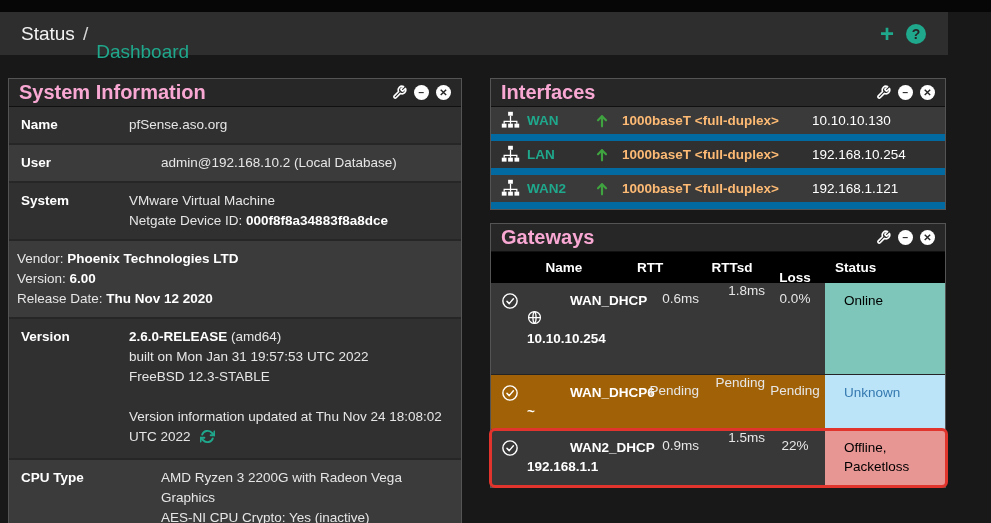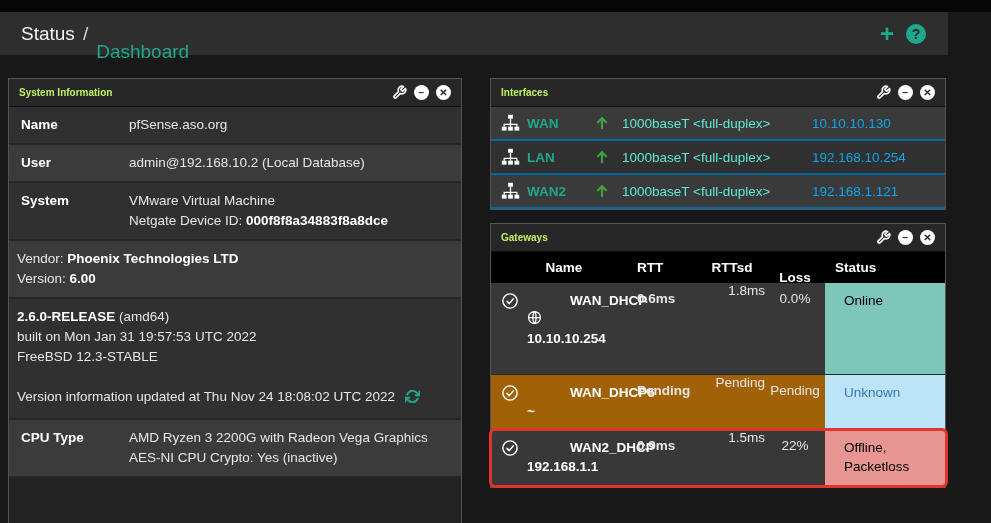--- a/index.html
+++ b/index.html
@@ -24,68 +24,68 @@
   .help-btn {
     width:20px; height:20px; border-radius:50%; background:#1fa88c; color:#252525;
     font-size:14px; font-weight:bold; display:flex; align-items:center; justify-content:center; cursor:pointer;
   }
 
   .panel { border:1px solid #545454; background:#232323; }
   .panel-header {
     height:28px; background:#272727; border-bottom:1px solid #101010;
     display:flex; align-items:center; padding:0 10px;
   }
-  .panel-title { font-weight:bold; font-size:10px; color:#bef264; }
+  .panel-title { font-weight:bold; font-size:20px; color:#f9a8d4; }
   .panel-icons { margin-left:auto; display:flex; align-items:center; gap:7px; }
   .circle-ico {
     width:15px; height:15px; border-radius:50%; background:#ffffff; color:#272727;
     font-size:10px; font-weight:bold; display:flex; align-items:center; justify-content:center; cursor:pointer;
   }
   .svg-btn { display:flex; cursor:pointer; }
 
   
   .sysinfo { position:absolute; left:8px; top:78px; width:454px; height:446px; overflow:hidden; }
   .si-row { display:flex; border-bottom:2px solid #262626; }
   .si-row.dark  { background:#303030; }
-  .si-row.light { background:#3b3b3b; }
+  .si-row.light { background:#3b3b3b;gap:32px; }
   .si-label { width:112px; padding:8px 6px 8px 12px; font-weight:bold; color:#ffffff; line-height:20px; }
   .si-value { flex:1; padding:8px 12px 8px 8px; line-height:20px; color:#e6e6e6; }
   .si-value b { color:#ffffff; }
   .green-text { color:#5cb85c; }
   .spacer-line { height:20px; }
   .refresh-ico { vertical-align:-3px; margin-left:6px; cursor:pointer; display:inline-block; }
 
   
   .right-col { position:absolute; left:490px; top:78px; width:456px; display:flex; flex-direction:column; gap:13px; }
 
-  .if-row { display:flex; align-items:center; height:34px; padding:0 10px; border-bottom:2px solid #0369a1; }
+  .if-row { display:flex; align-items:center; height:34px; padding:0 10px; border-bottom:7px solid #0369a1; }
   .if-row.light { background:#3a3a3a; }
   .if-row.dark  { background:#303030; }
   .if-icon { width:20px; display:flex; }
   .if-name { width:55px; margin-left:6px; color:#1fa88c; font-weight:bold; cursor:pointer; }
   .if-arrow { width:40px; display:flex; justify-content:center; }
-  .if-speed { width:190px; color:#5eead4; }
-  .if-ip { flex:1; color:#0ea5e9; }
+  .if-speed { width:190px; color:#fdba74;font-weight:bold; }
+  .if-ip { flex:1; color:#ffffff; }
 
   .gw-thead { display:flex; align-items:center; height:31px; background:#000000; color:#ffffff; font-weight:bold; }
   .gw-th-name { width:146px; text-align:center; }
   .gw-th-rtt { width:62px; }
   .gw-th-rttsd { width:66px; text-align:center; }
   .gw-th-loss { width:60px; text-align:center;margin-top:20px; }
   .gw-th-status { flex:1; padding-left:10px; }
 
   .gw-row { display:flex; align-items:stretch; position:relative; border-bottom:1px solid #242424; }
   .gw-row.light { background:#383838; }
   .gw-row.dark  { background:#a16207; }
   .gw-c-icon { width:36px; padding:9px 0 0 10px; }
   .gw-c-name { width:110px; padding-top:8px; line-height:19px; }
   .gw-name { font-weight:bold; color:#ffffff;margin-left:43px; }
   .gw-sub { font-weight:bold; color:#ffffff; }
   .gw-sub.plain { font-weight:bold; }
-  .gw-c-rtt { width:62px; padding-top:8px; text-align:left;font-weight:bold; }
+  .gw-c-rtt { width:62px; padding-top:8px; text-align:right; }
   .gw-c-rttsd { width:66px; text-align:right; }
   .gw-c-loss { width:60px; padding-top:8px; text-align:center; }
   .gw-c-status { flex:1; padding:8px 8px 8px 19px; line-height:19px; }
   .gw-c-status.online  { background:#7dc6b9; color:#000000; }
   .gw-c-status.unknown { background:#bce4f9; color:#3579b0; }
   .gw-c-status.offline { background:#e89694; color:#000000; }
   .gw-row .pad-bottom { padding-bottom:26px; }
   .highlight-ring {
     position:absolute; left:-2px; right:-3px; top:-2px; bottom:-2px;
     border:3px solid #e0342c; border-radius:6px; pointer-events:none; z-index:5;
@@ -135,24 +135,26 @@
     <div class="si-value">
       <div>VMware Virtual Machine</div>
       <div><span>Netgate Device ID: </span><b>000f8f8a34883f8a8dce</b></div>
     </div>
   </div>
 
   <div class="si-row light">
     <div class="si-value">
       <div><span>Vendor: </span><b>Phoenix Technologies LTD</b></div>
       <div><span>Version: </span><b>6.00</b></div>
+      <div><span>Release Date: </span><b>Thu Nov 12 2020</b></div>
     </div>
   </div>
 
   <div class="si-row dark">
+    <div class="si-label">Version</div>
     <div class="si-value">
       <div><b>2.6.0-RELEASE</b><span> (amd64)</span></div>
       <div>built on Mon Jan 31 19:57:53 UTC 2022</div>
       <div>FreeBSD 12.3-STABLE</div>
       <div class="spacer-line"></div>
       <div>
         <span>Version information updated at Thu Nov 24 18:08:02 UTC 2022</span>
         <span class="refresh-ico">
           <svg width="15" height="15" viewBox="0 0 24 24" fill="none" stroke="#1fa88c" stroke-width="3" stroke-linecap="round" stroke-linejoin="round">
               <path d="M23 4v6h-6"></path>

